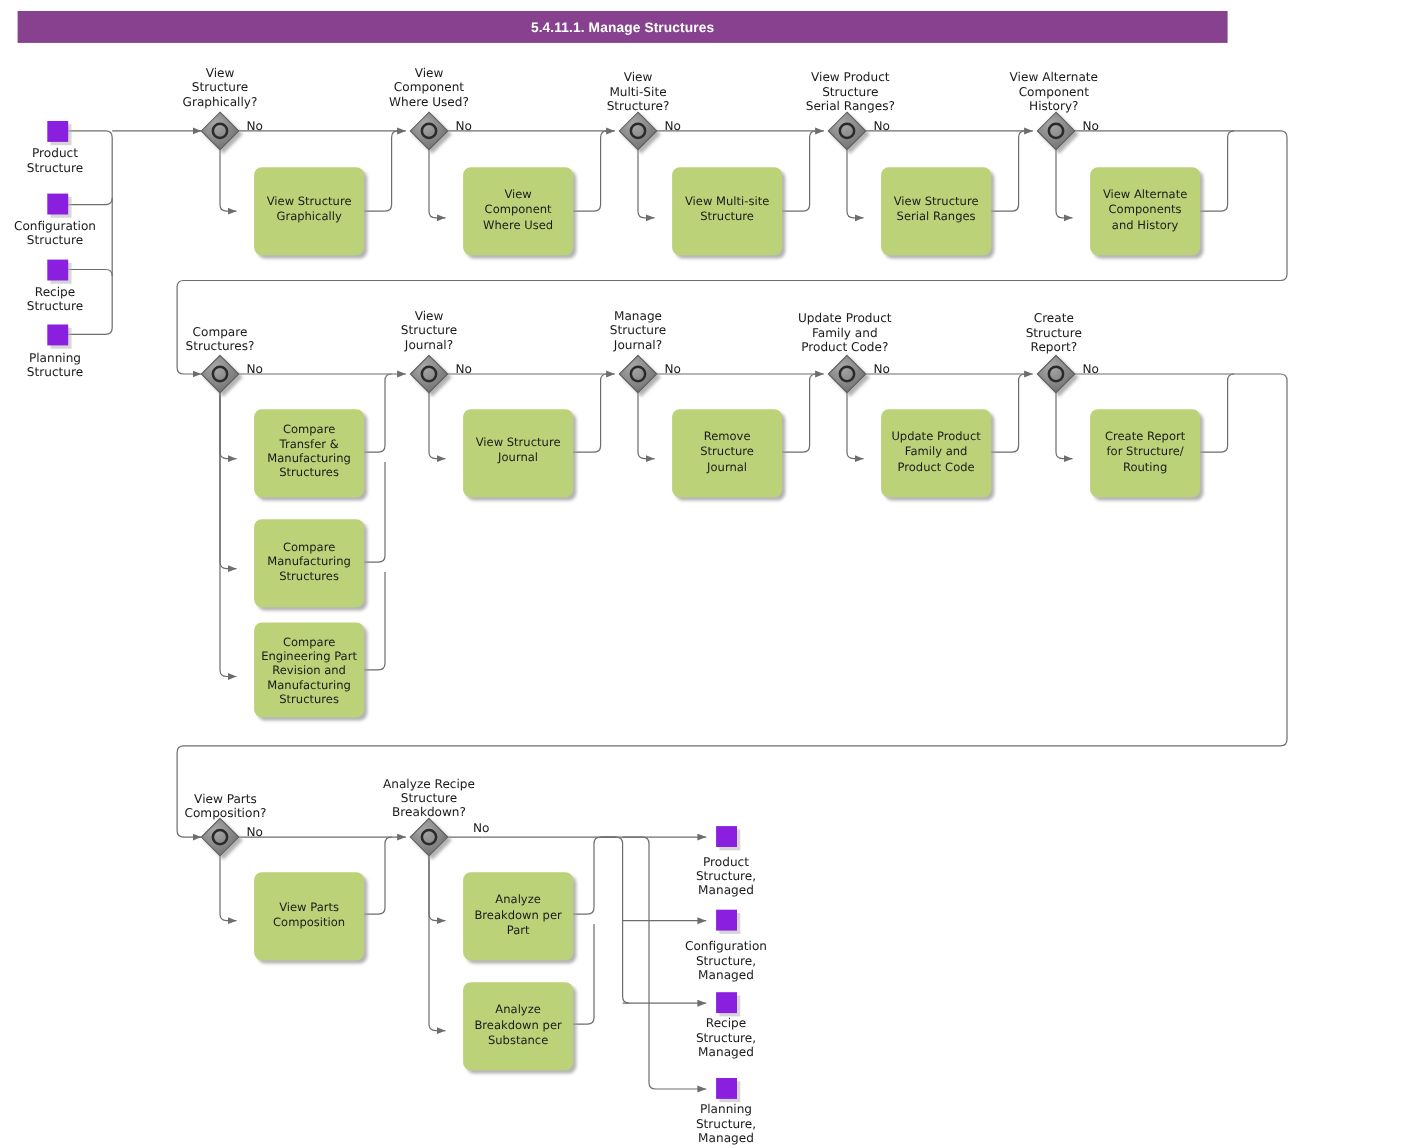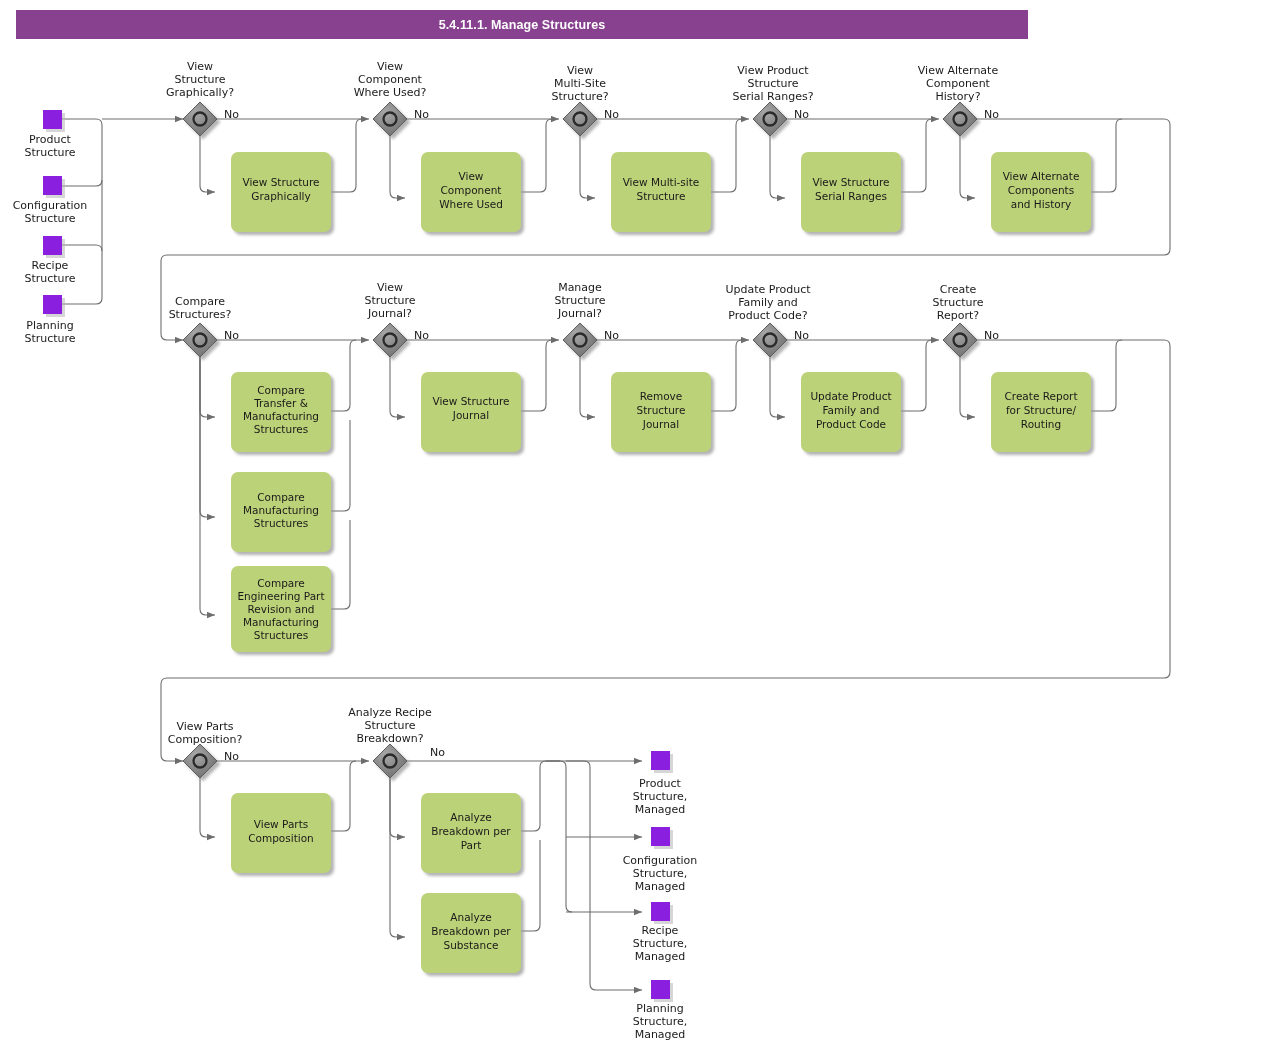--- a/index.html
+++ b/index.html
@@ -1,18 +1,18 @@
 <!DOCTYPE html>
 <html><head>
 <meta charset="utf-8">
 <style>
   html,body{margin:0;padding:0;background:#ffffff;}
   body{width:1280px;height:1044px;position:relative;overflow:hidden;
        font-family:"DejaVu Sans", sans-serif;}
-  #titlebar{position:absolute;left:16px;top:10px;width:1012px;height:29px;
+  #titlebar{position:absolute;left:16px;top:10px;width:1100px;height:29px;
             background:#87418f;display:flex;align-items:center;justify-content:center;}
   #titlebar .t{color:#ffffff;font-family:"Liberation Sans", sans-serif;
                font-size:12.5px;font-weight:bold;letter-spacing:0.1px;}
   svg{position:absolute;left:0;top:0;}
   .lbl{font-family:"DejaVu Sans", sans-serif;font-size:11px;fill:#1a1a1a;}
   .tasklbl{font-family:"DejaVu Sans", sans-serif;font-size:10.5px;fill:#1a1a1a;}
   .nolbl{font-family:"DejaVu Sans", sans-serif;font-size:11px;fill:#1a1a1a;}
   .flow{fill:none;stroke:#6d6d6d;stroke-width:1.1;}
   .task{fill:#bcd278;stroke:none;}
   .evt{fill:#8a1fe0;}

